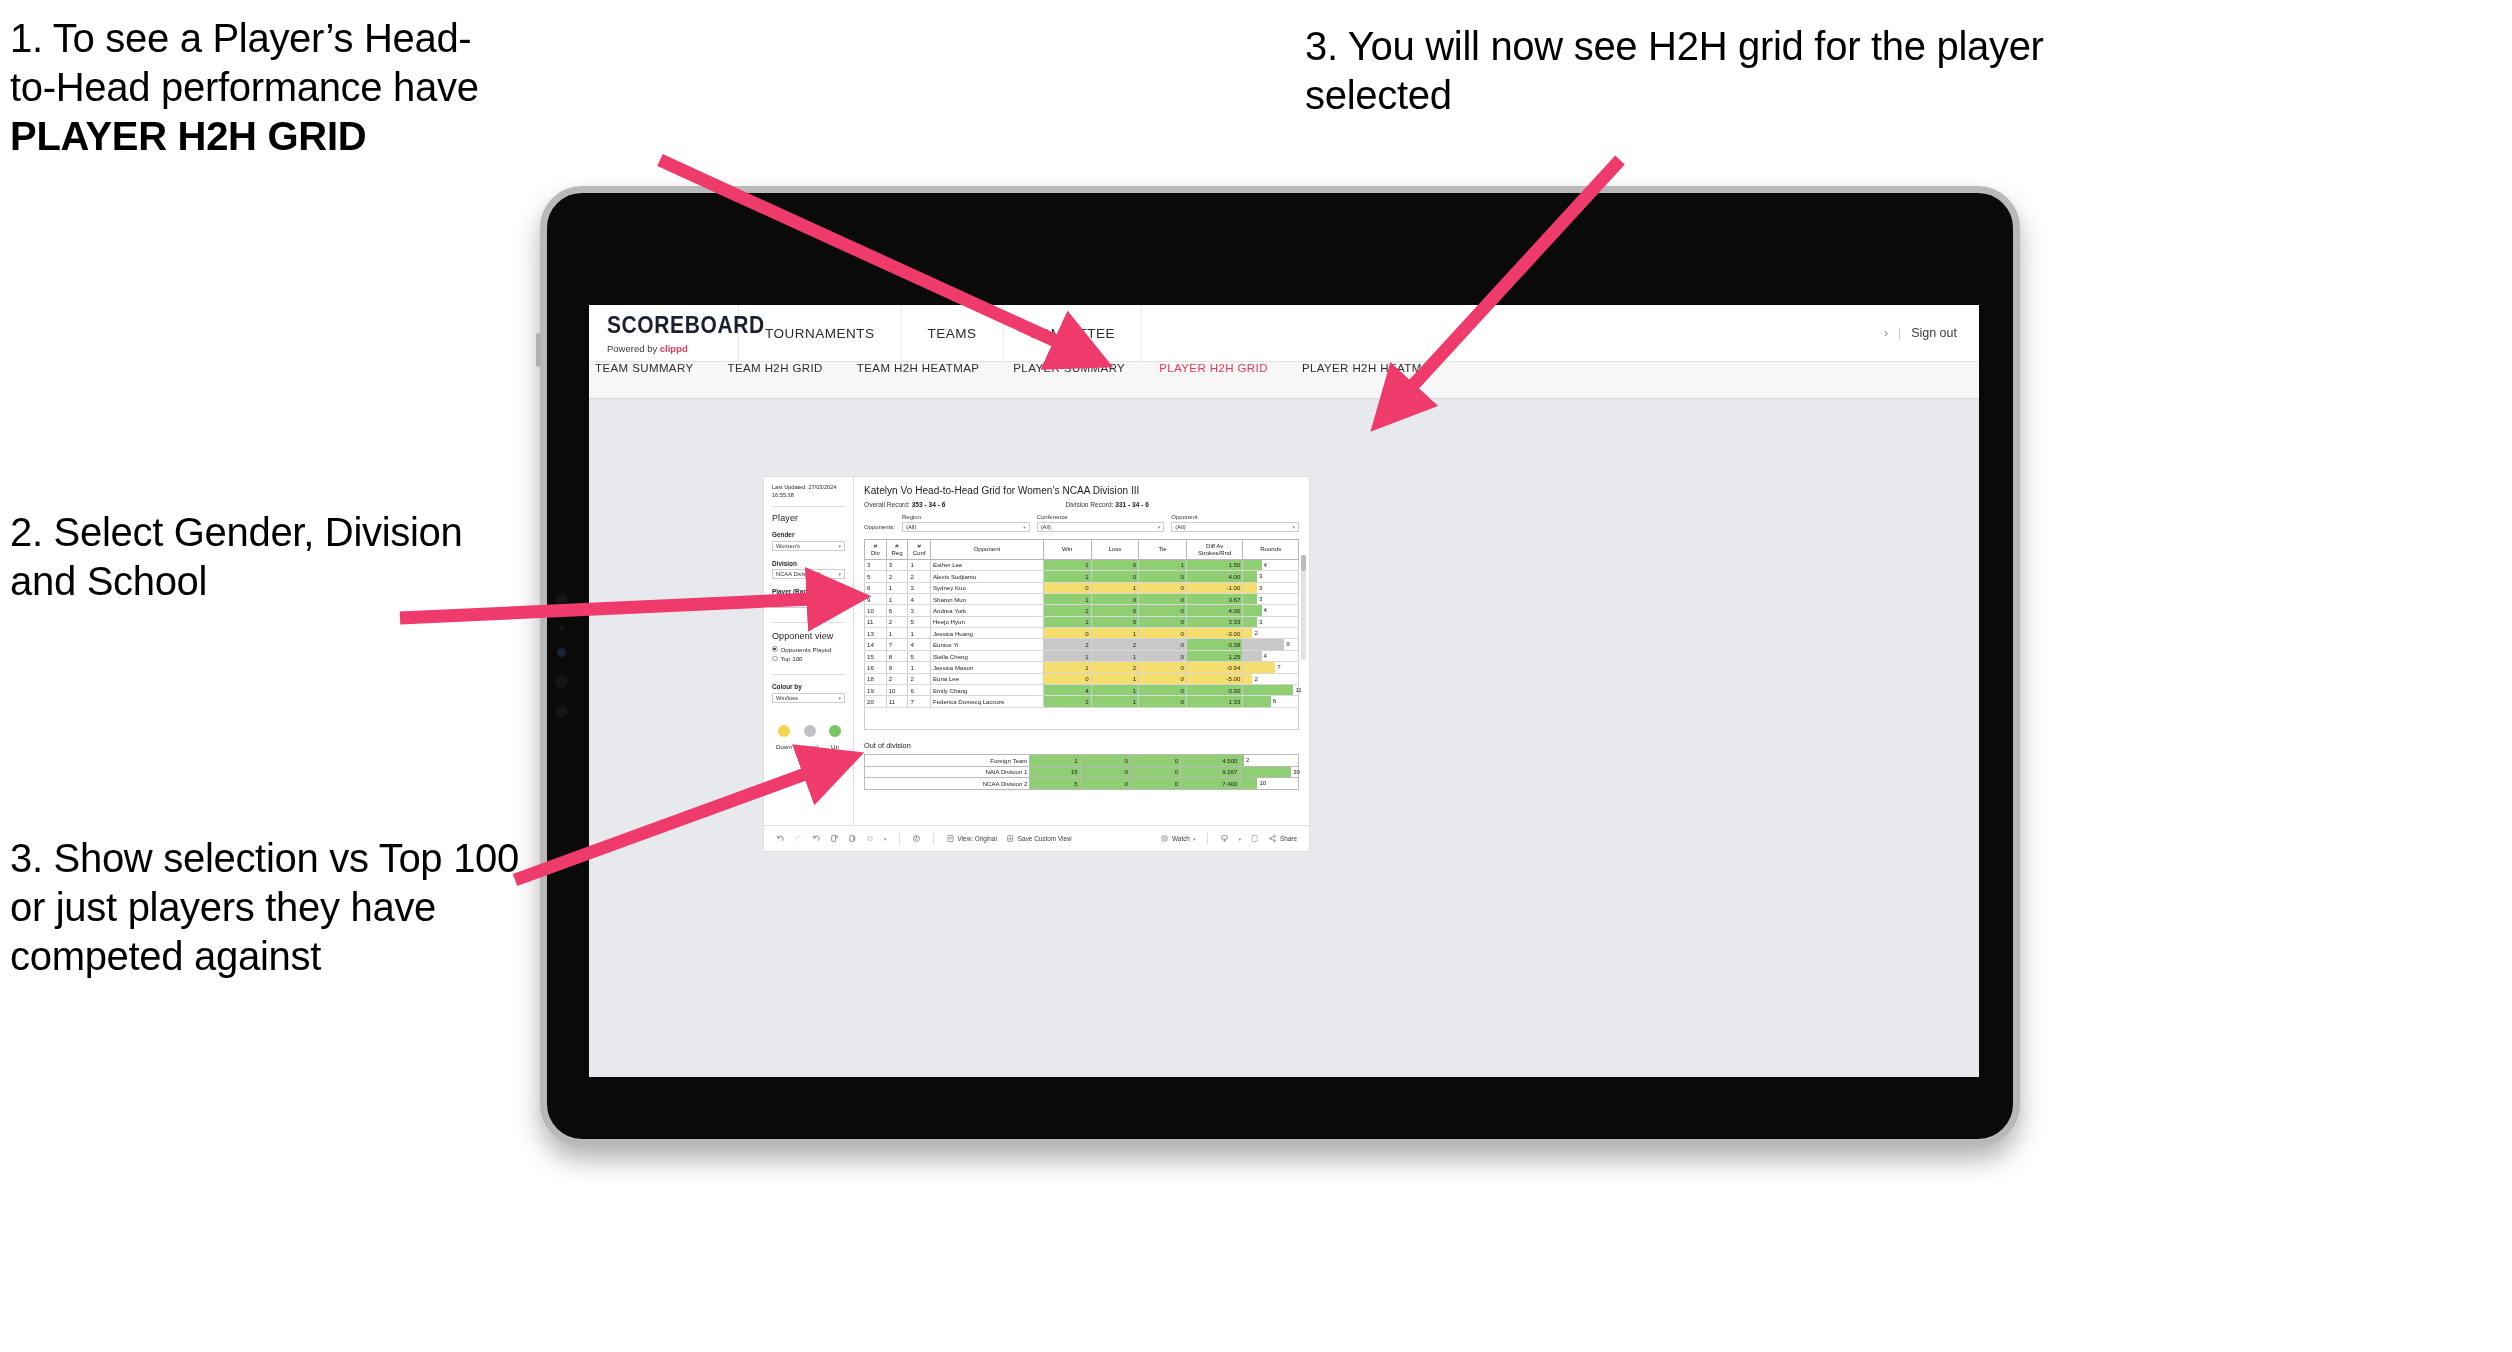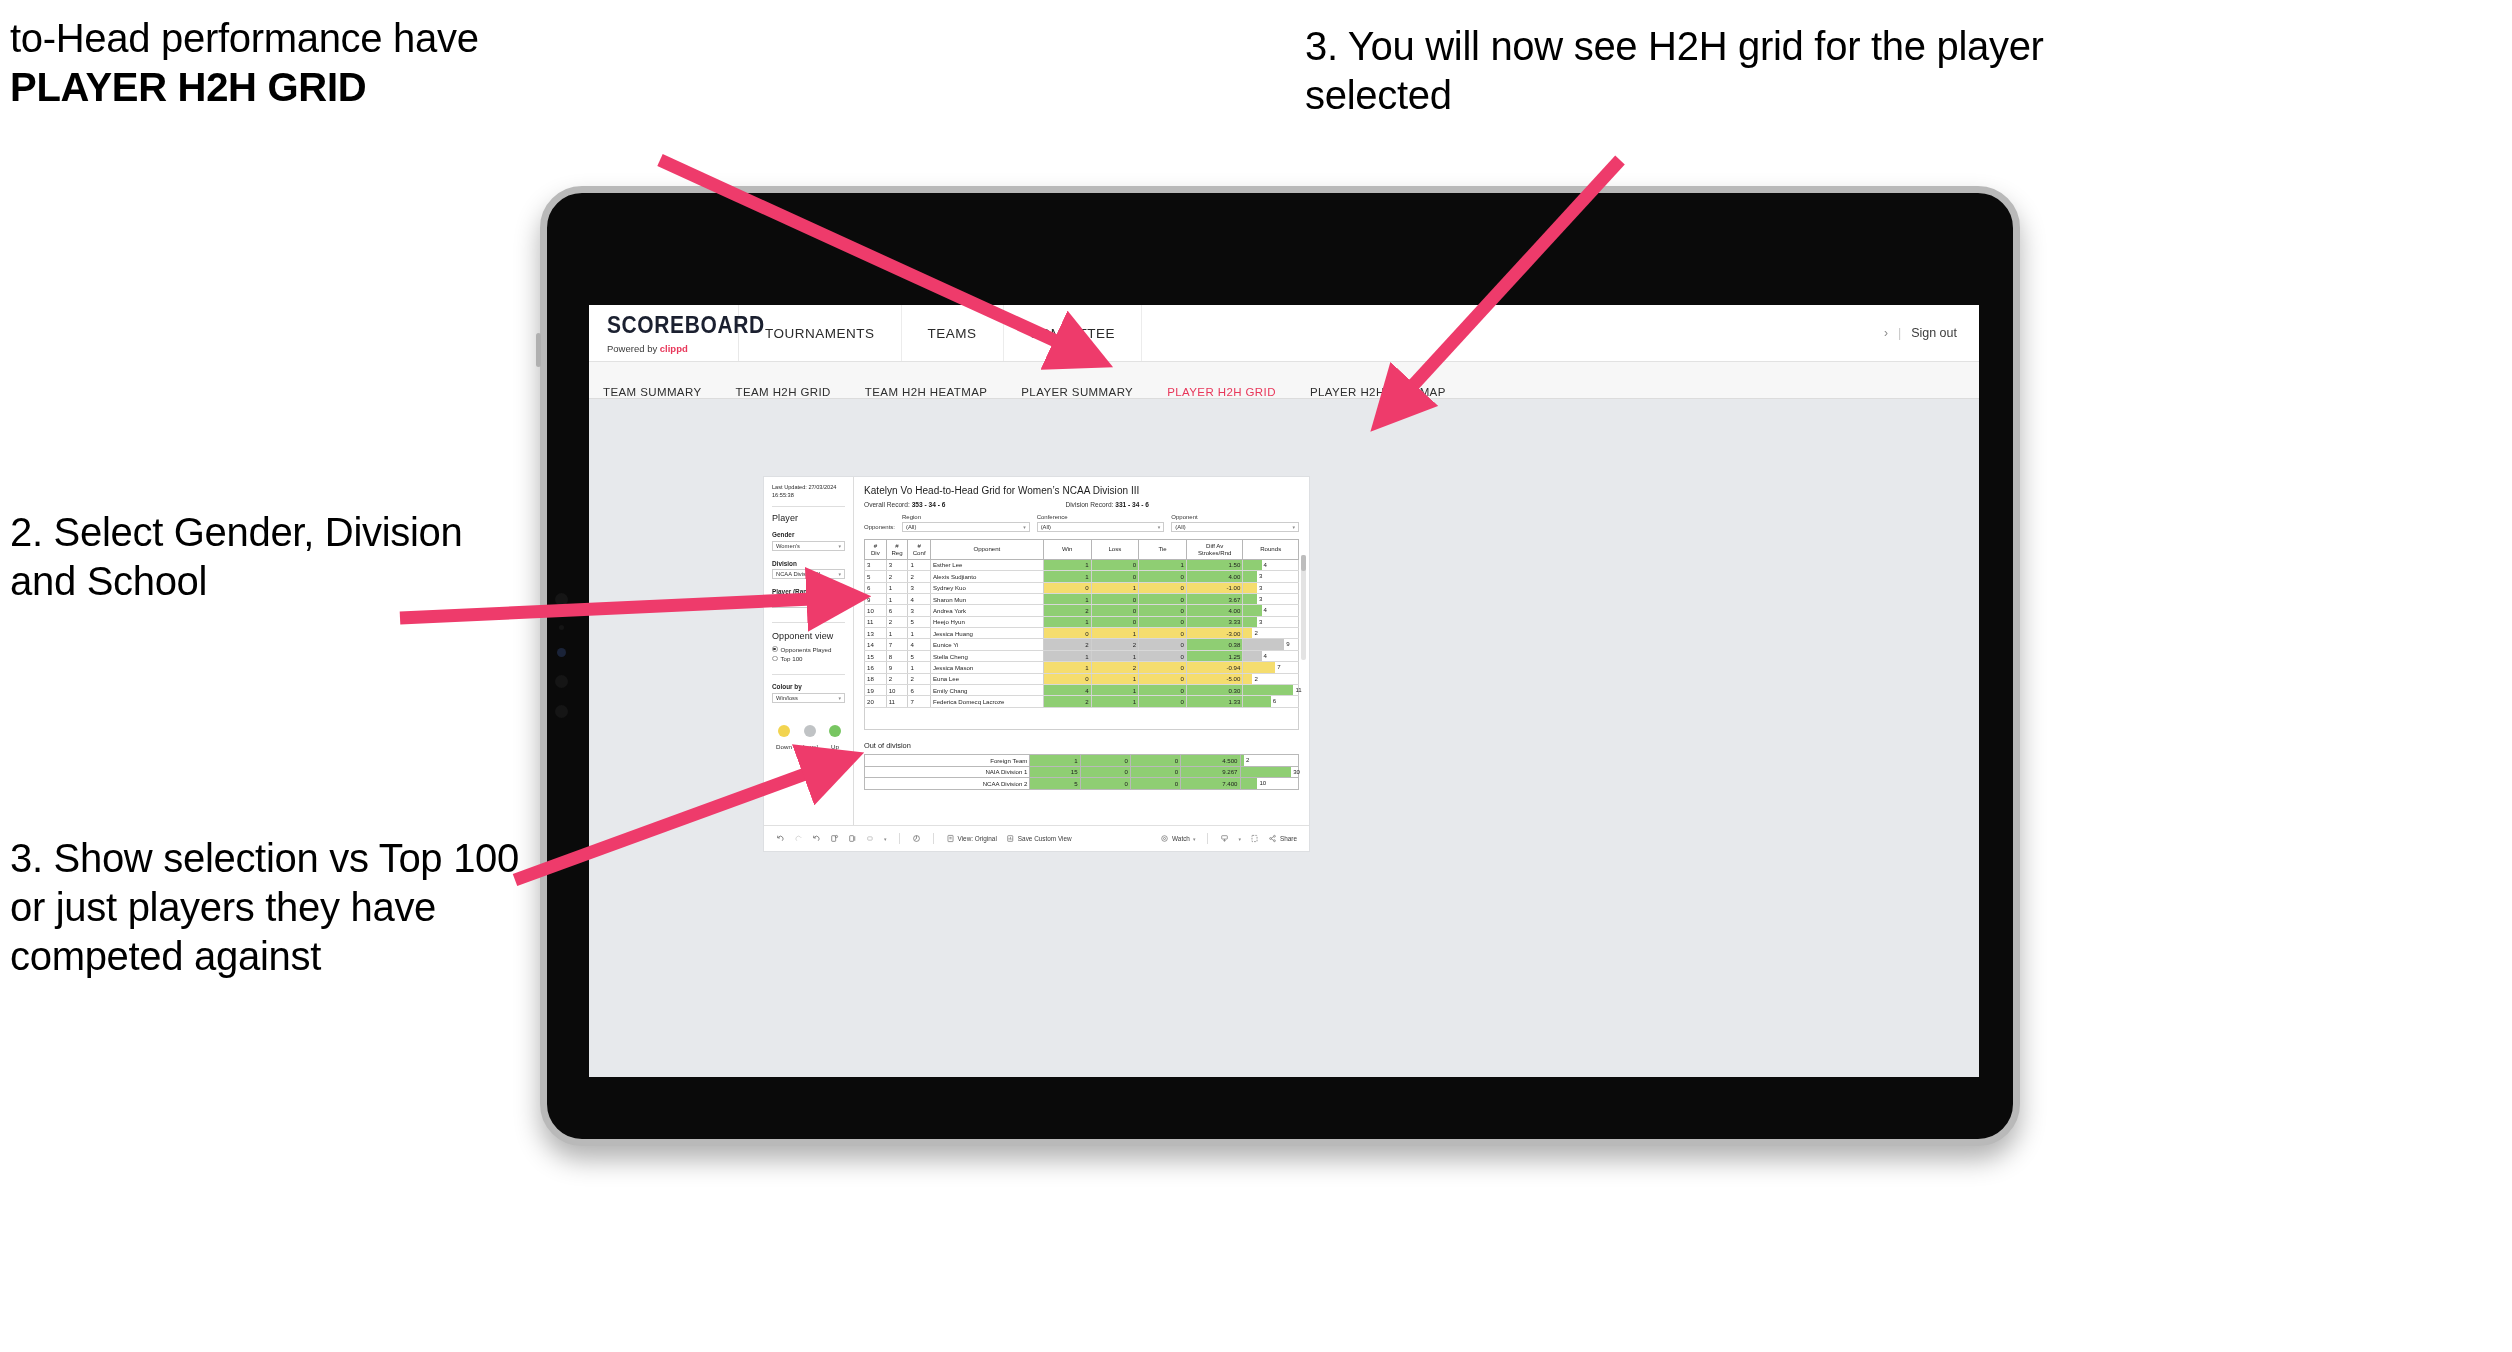--- a/index.html
+++ b/index.html
@@ -74,22 +74,22 @@
   }
   .header-right {
     margin-left:auto; display:flex; align-items:center; gap:10px;
     padding-right:22px; font-size:12.5px; color:#3c3c3c;
   }
   .header-right .chev { color:#8b8b8b; font-size:12px; }
   .header-right .sep { color:#c7c7c7; }
 
   
   .sub-nav {
-    height: 37px; background:#f7f7f7; display:flex; align-items:flex-end;
-    border-bottom:1px solid #dcdcdc; padding-left:14px;
+    height: 37px; background:#f7f7f7; display:flex; align-items:flex-start;
+    border-bottom:1px solid #dcdcdc; padding-left:6px;
   }
   .sub-nav .tab {
     font-size:11.5px; letter-spacing:0.4px; color:#2e2e2e;
     margin-right:34px; cursor:pointer; white-space:nowrap;
   }
   .sub-nav .tab.active { color:#e8375a; }
 
   
   .viz-area { position:relative; width:100%; height: 678px; background:#e7e9ec; }
   .viz {
@@ -189,20 +189,21 @@
   .viz-toolbar .tb-item { display:flex; align-items:center; gap:3px; white-space:nowrap; cursor:pointer; }
   .viz-toolbar .spacer { margin-left:auto; }
   .caret-sm { font-size:5px; color:#8a8a8a; }
 </style>
 </head>
 <body>
 
 <div id="root">
 
   <div class="annot" id="annot-1">
+    <div>1. To see a Player’s Head-</div>
     <div>to-Head performance have</div>
     <div><b>PLAYER H2H GRID</b></div>
   </div>
 
   <div class="annot" id="annot-2">2. Select Gender, Division and School</div>
 
   <div class="annot" id="annot-3">3. Show selection vs Top 100 or just players they have competed against</div>
 
   <div class="annot" id="annot-4">3. You will now see H2H grid for the player selected</div>
 

